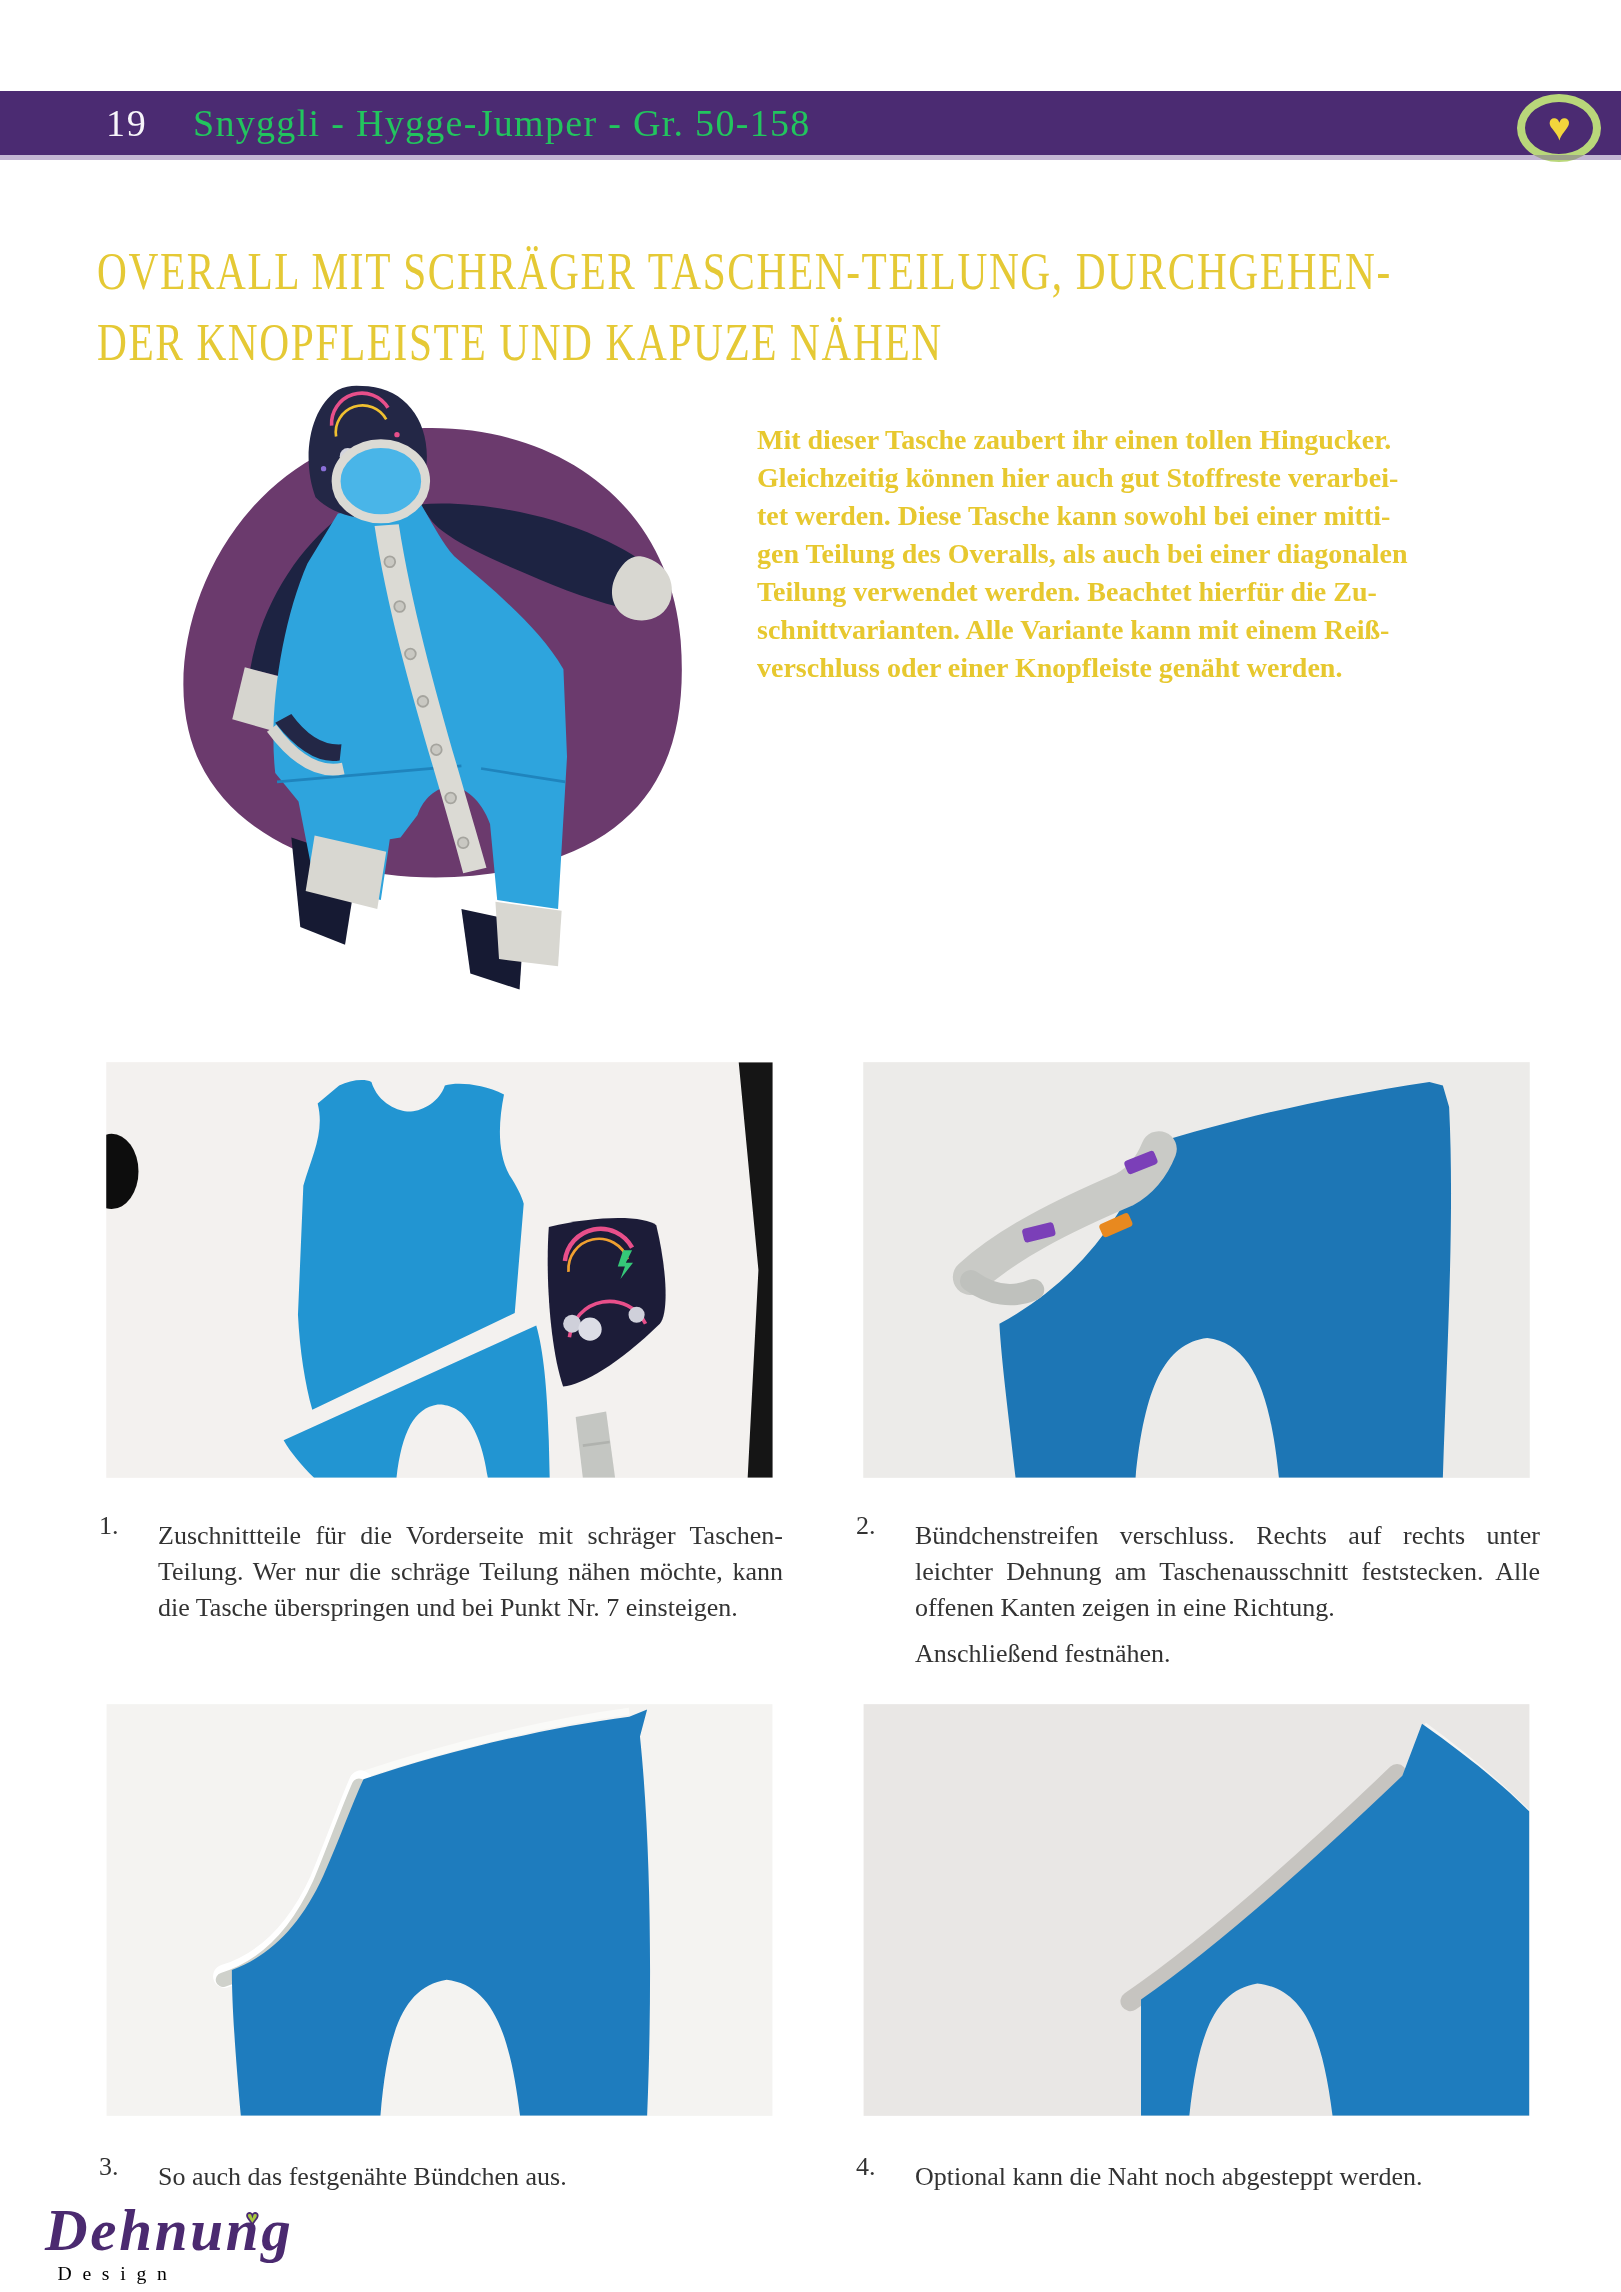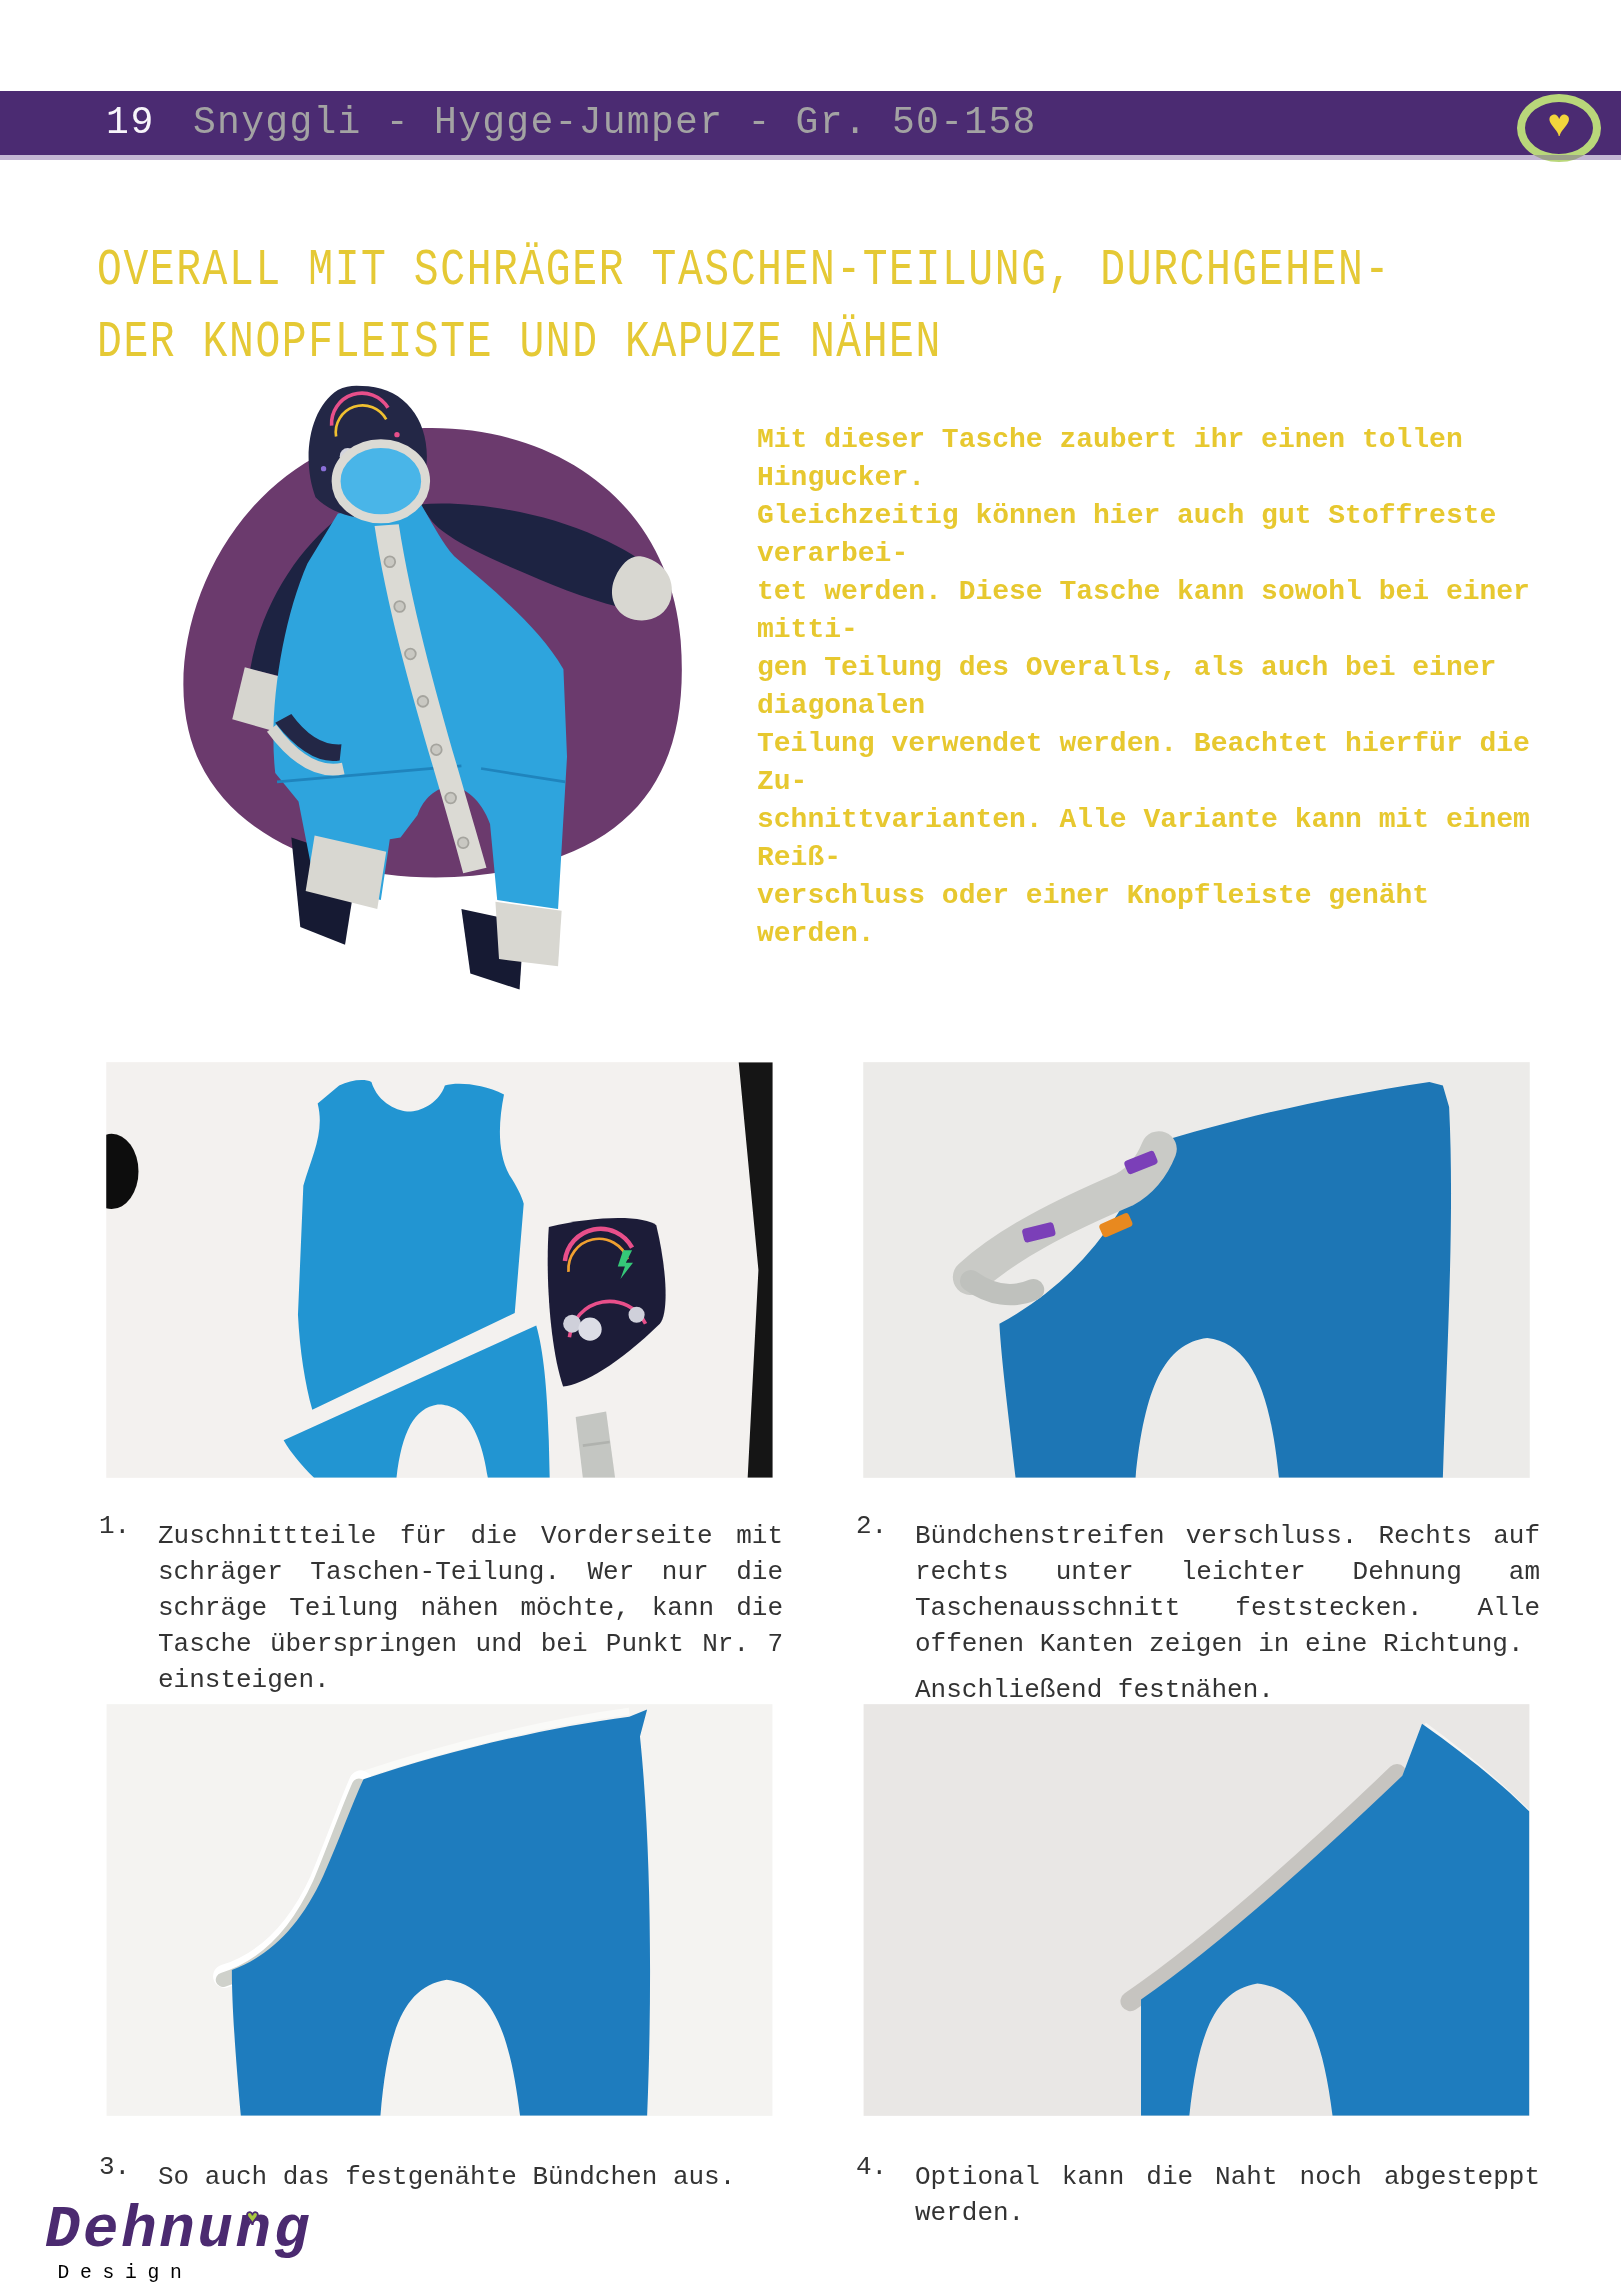--- a/index.html
+++ b/index.html
@@ -1,23 +1,23 @@
 <!DOCTYPE html>
 <html style="font-size:14.3px"><head>
 <meta charset="utf-8">
 <style>
   html,body{margin:0;padding:0;background:#ffffff;}
   .page{position:relative;width:1621px;height:2293px;background:#ffffff;overflow:hidden;
-        font-family:Liberation Mono, monospace;}
+        font-family:Liberation Serif, serif;}
 
   
   .header-bar{position:absolute;left:0;top:91px;width:1621px;height:64px;background:#4b2b72;}
   .header-bar::after{content:"";position:absolute;left:0;bottom:-5.4px;width:100%;height:5.4px;background:#7a5f9e;opacity:.45;}
   .page-num{position:absolute;left:106px;top:0;line-height:64px;color:#f7f5fa;font-size:38px;letter-spacing:1.8px;}
-  .header-title{position:absolute;left:193px;top:0;line-height:64px;color:#a3a3a3;font-size:38px;letter-spacing:1.3px;}
+  .header-title{position:absolute;left:193px;top:0;line-height:64px;color:#22c55e;font-size:38px;letter-spacing:1.3px;}
   .heart-badge{position:absolute;right:19.7px;top:2.7px;width:68px;height:52px;border:8px solid #b9d77a;
                border-radius:50%;display:flex;align-items:center;justify-content:center;}
   .heart-glyph{color:#f2d53c;font-size:39px;line-height:39px;margin-top:-1.8px;}
 
   
   .main-heading{position:absolute;left:97px;top:235px;color:#e5c935;font-size:47px;line-height:64px;
                 letter-spacing:1.8px;white-space:nowrap;transform:scale(0.88,1.12);transform-origin:left top;}
 
   
   .hero{position:absolute;left:166px;top:372px;width:555px;height:716px;}

